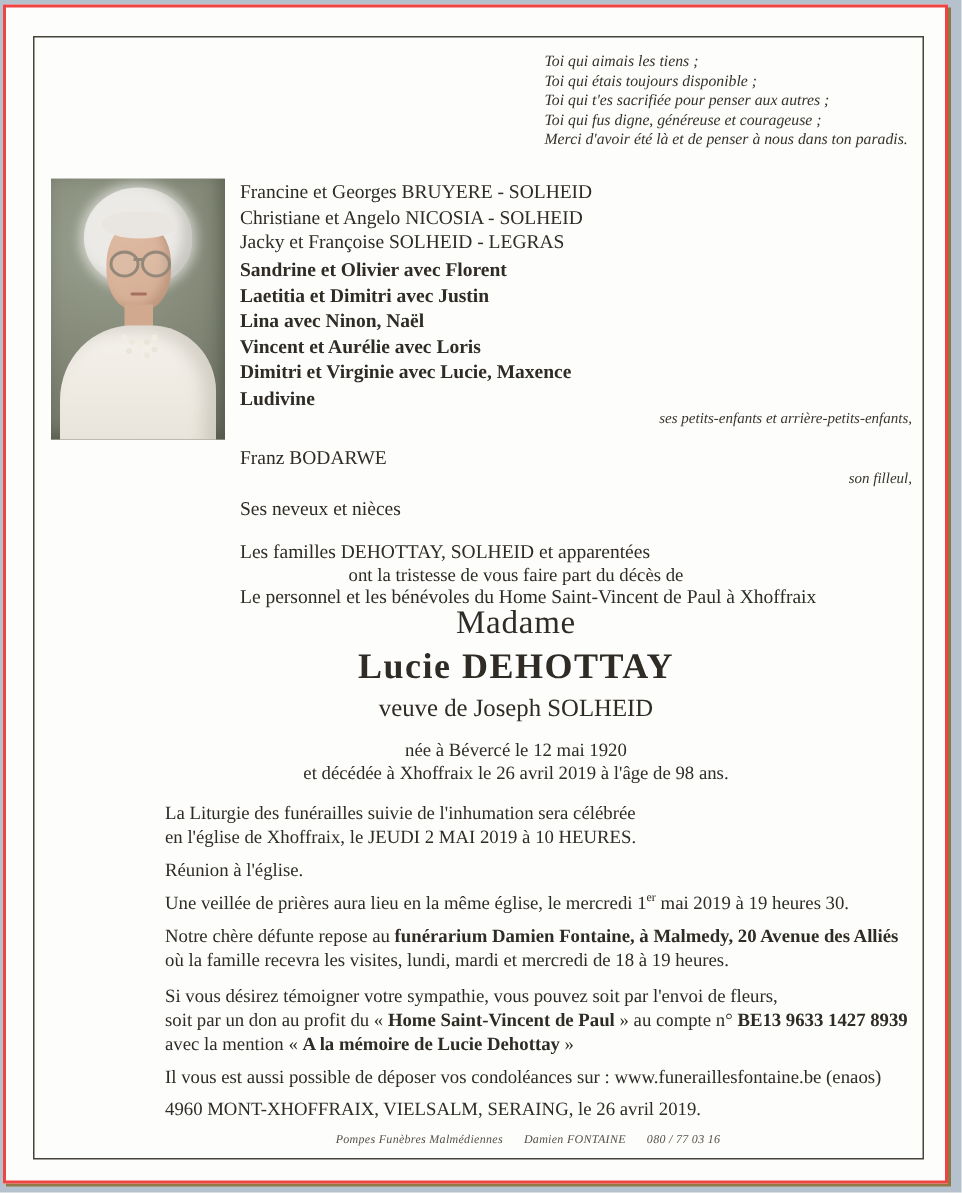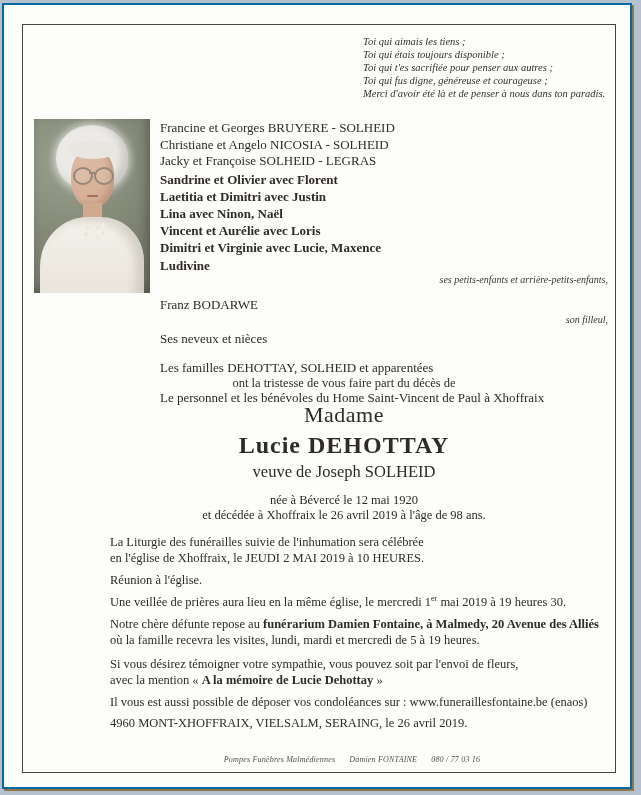--- a/index.html
+++ b/index.html
@@ -6,21 +6,21 @@
   body{
     width:641px;height:795px;position:relative;
     background:#b5c1cc;
     font-family:"Liberation Serif","DejaVu Serif",serif;
     color:#2f2b25;
     -webkit-font-smoothing:antialiased;
   }
   .page{
     position:absolute;left:2px;top:3px;width:626px;height:782px;
     background:#fdfdfb;
-    border:2px solid #0369a1;
+    border:2px solid #ef4444;
     box-shadow:2px 2px 0 #8f7845;
   }
   .inner-frame{
     position:absolute;left:18px;top:19px;right:14px;bottom:14px;
     border:1px solid #46433b;
     pointer-events:none;
   }
 
   
   .photo{
@@ -170,23 +170,24 @@
 
   <div class="bodytext">
     <p>La Liturgie des funérailles suivie de l'inhumation sera célébrée</p>
     <p>en l'église de Xhoffraix, le JEUDI 2 MAI 2019 à 10 HEURES.</p>
 
     <p class="mt7">Réunion à l'église.</p>
 
     <p class="mt7"><span>Une veillée de prières aura lieu en la même église, le mercredi 1</span><sup>er</sup><span> mai 2019 à 19 heures 30.</span></p>
 
     <p class="mt7"><span>Notre chère défunte repose au </span><b>funérarium Damien Fontaine, à Malmedy, 20 Avenue des Alliés</b></p>
-    <p>où la famille recevra les visites, lundi, mardi et mercredi de 5 à 19 heures.</p>
+    <p>où la famille recevra les visites, lundi, mardi et mercredi de 18 à 19 heures.</p>
 
     <p class="mt9">Si vous désirez témoigner votre sympathie, vous pouvez soit par l'envoi de fleurs,</p>
+    <p><span>soit par un don au profit du « </span><b>Home Saint-Vincent de Paul</b><span> » au compte n° </span><b>BE13 9633 1427 8939</b></p>
     <p><span>avec la mention « </span><b>A la mémoire de Lucie Dehottay</b><span> »</span></p>
 
     <p class="mt7">Il vous est aussi possible de déposer vos condoléances sur : www.funeraillesfontaine.be (enaos)</p>
 
     <p class="mt6">4960 MONT-XHOFFRAIX, VIELSALM, SERAING, le 26 avril 2019.</p>
   </div>
 
   <div class="footer">
     <span>Pompes Funèbres Malmédiennes</span><span>Damien FONTAINE</span><span>080 / 77 03 16</span>
   </div>

